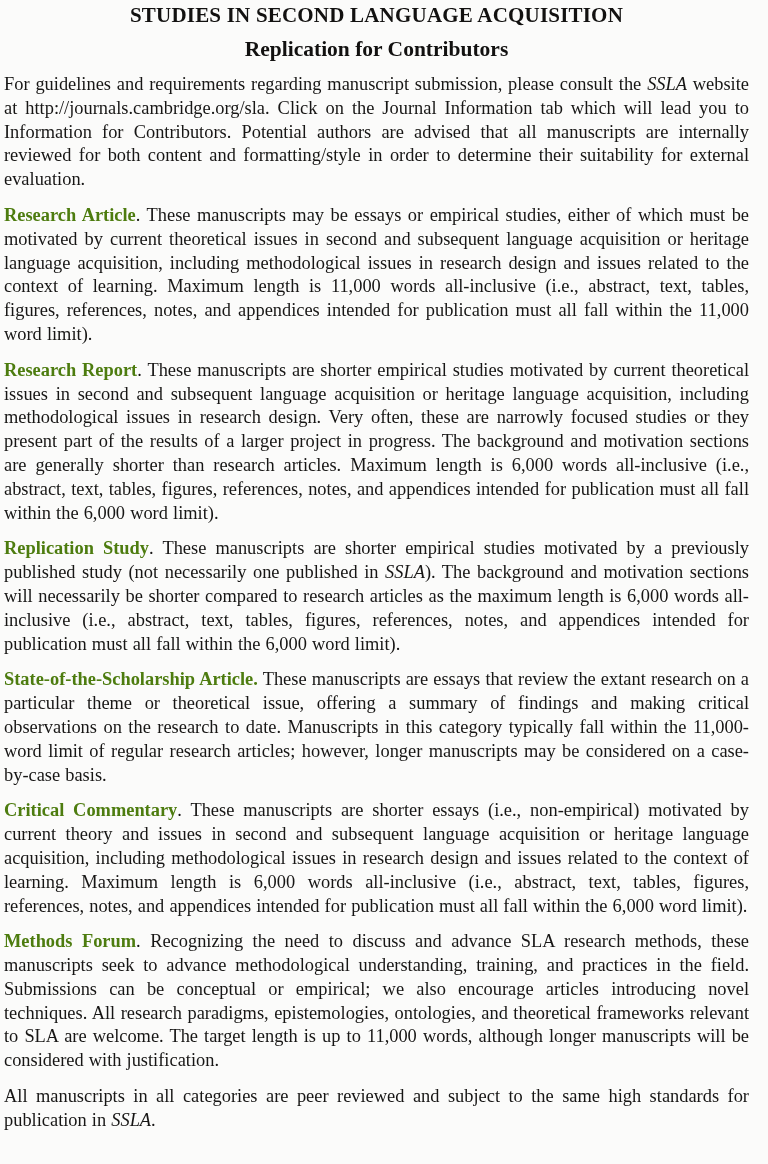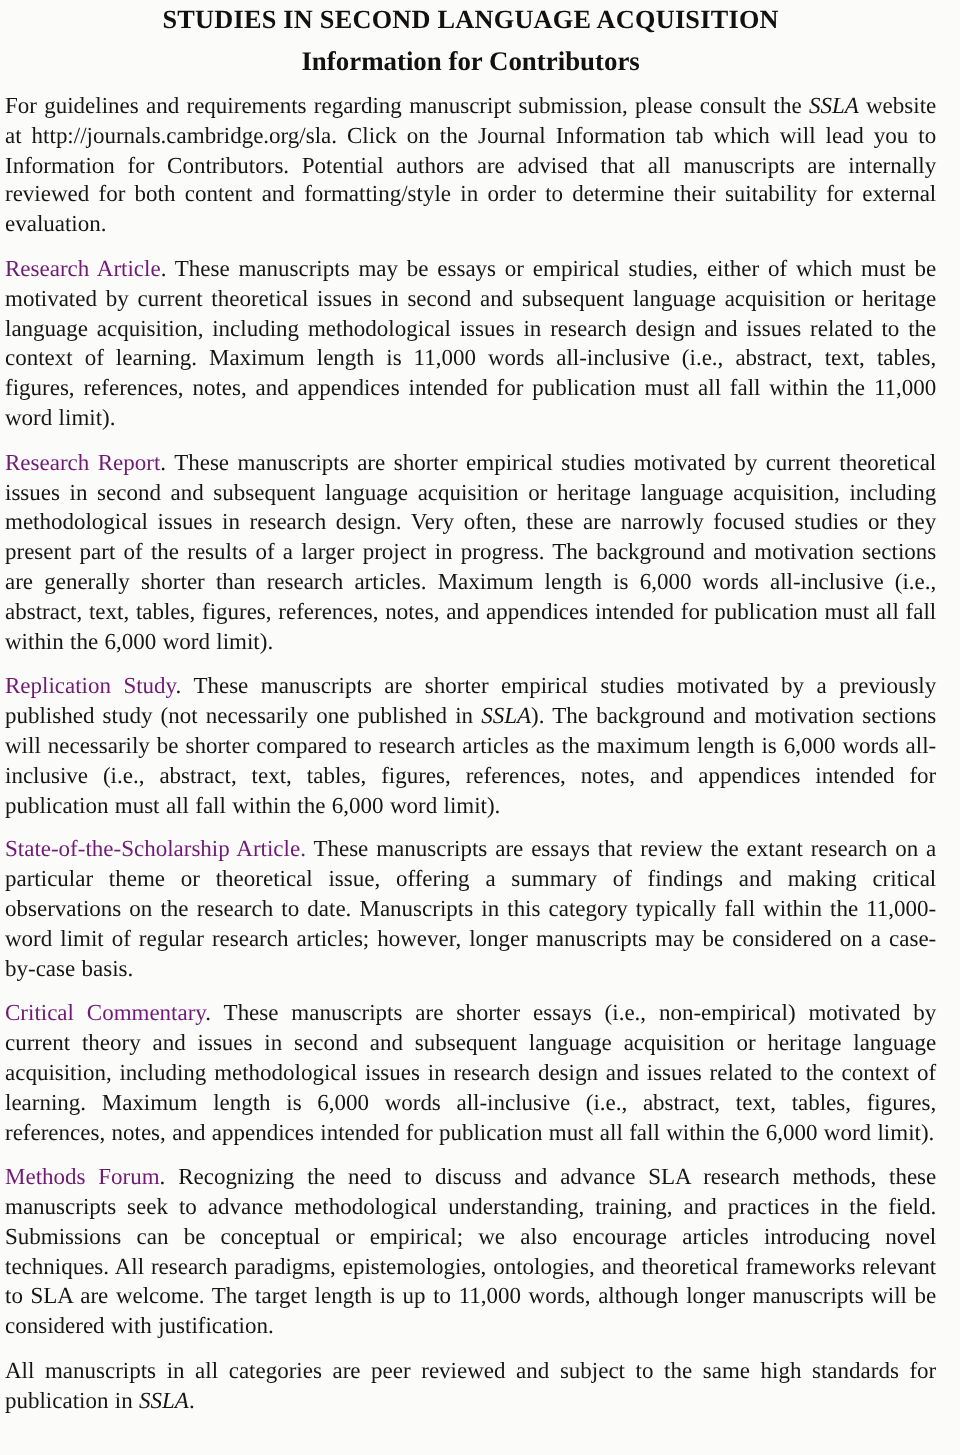--- a/index.html
+++ b/index.html
@@ -45,29 +45,29 @@
     font-size: 18.4px;
     line-height: 23.8px;
     text-align: justify;
     margin: 0 0 12px 0;
     word-spacing: 0.5px;
   }
   .doc-body p:last-child {
     margin-bottom: 0;
   }
   .seg-normal { font-style: normal; font-weight: normal; }
-  .seg-bold   { font-weight: normal; color: #701a75; }
+  .seg-bold   { font-weight: bold; color: #4d7c0f; }
   .seg-italic { font-style: italic; margin-top: 16px; }
 </style>
 </head>
 <body>
 
 <div class="page">
   <h1 class="doc-title">STUDIES IN SECOND LANGUAGE ACQUISITION</h1>
-  <h2 class="doc-subtitle">Information for Contributors</h2>
+  <h2 class="doc-subtitle">Replication for Contributors</h2>
   <div class="doc-body">
       <p><span class="seg-normal">For guidelines and requirements regarding manuscript submission, please consult the </span><span class="seg-italic">SSLA</span><span class="seg-normal"> website at http://journals.cambridge.org/sla. Click on the Journal Information tab which will lead you to Information for Contributors. Potential authors are advised that all manuscripts are internally reviewed for both content and formatting/style in order to determine their suitability for external evaluation.</span></p>
       <p><span class="seg-bold">Research Article</span><span class="seg-normal">. These manuscripts may be essays or empirical studies, either of which must be motivated by current theoretical issues in second and subsequent language acquisition or heritage language acquisition, including methodological issues in research design and issues related to the context of learning. Maximum length is 11,000 words all-inclusive (i.e., abstract, text, tables, figures, references, notes, and appendices intended for publication must all fall within the 11,000 word limit).</span></p>
       <p><span class="seg-bold">Research Report</span><span class="seg-normal">. These manuscripts are shorter empirical studies motivated by current theoretical issues in second and subsequent language acquisition or heritage language acquisition, including methodological issues in research design. Very often, these are narrowly focused studies or they present part of the results of a larger project in progress. The background and motivation sections are generally shorter than research articles. Maximum length is 6,000 words all-inclusive (i.e., abstract, text, tables, figures, references, notes, and appendices intended for publication must all fall within the 6,000 word limit).</span></p>
       <p><span class="seg-bold">Replication Study</span><span class="seg-normal">. These manuscripts are shorter empirical studies motivated by a previously published study (not necessarily one published in </span><span class="seg-italic">SSLA</span><span class="seg-normal">). The background and motivation sections will necessarily be shorter compared to research articles as the maximum length is 6,000 words all-inclusive (i.e., abstract, text, tables, figures, references, notes, and appendices intended for publication must all fall within the 6,000 word limit).</span></p>
       <p><span class="seg-bold">State-of-the-Scholarship Article.</span><span class="seg-normal"> These manuscripts are essays that review the extant research on a particular theme or theoretical issue, offering a summary of findings and making critical observations on the research to date. Manuscripts in this category typically fall within the 11,000-word limit of regular research articles; however, longer manuscripts may be considered on a case-by-case basis.</span></p>
       <p><span class="seg-bold">Critical Commentary</span><span class="seg-normal">. These manuscripts are shorter essays (i.e., non-empirical) motivated by current theory and issues in second and subsequent language acquisition or heritage language acquisition, including methodological issues in research design and issues related to the context of learning. Maximum length is 6,000 words all-inclusive (i.e., abstract, text, tables, figures, references, notes, and appendices intended for publication must all fall within the 6,000 word limit).</span></p>
       <p><span class="seg-bold">Methods Forum</span><span class="seg-normal">. Recognizing the need to discuss and advance SLA research methods, these manuscripts seek to advance methodological understanding, training, and practices in the field. Submissions can be conceptual or empirical; we also encourage articles introducing novel techniques. All research paradigms, epistemologies, ontologies, and theoretical frameworks relevant to SLA are welcome. The target length is up to 11,000 words, although longer manuscripts will be considered with justification.</span></p>
       <p><span class="seg-normal">All manuscripts in all categories are peer reviewed and subject to the same high standards for publication in </span><span class="seg-italic">SSLA</span><span class="seg-normal">.</span></p>
     </div>

